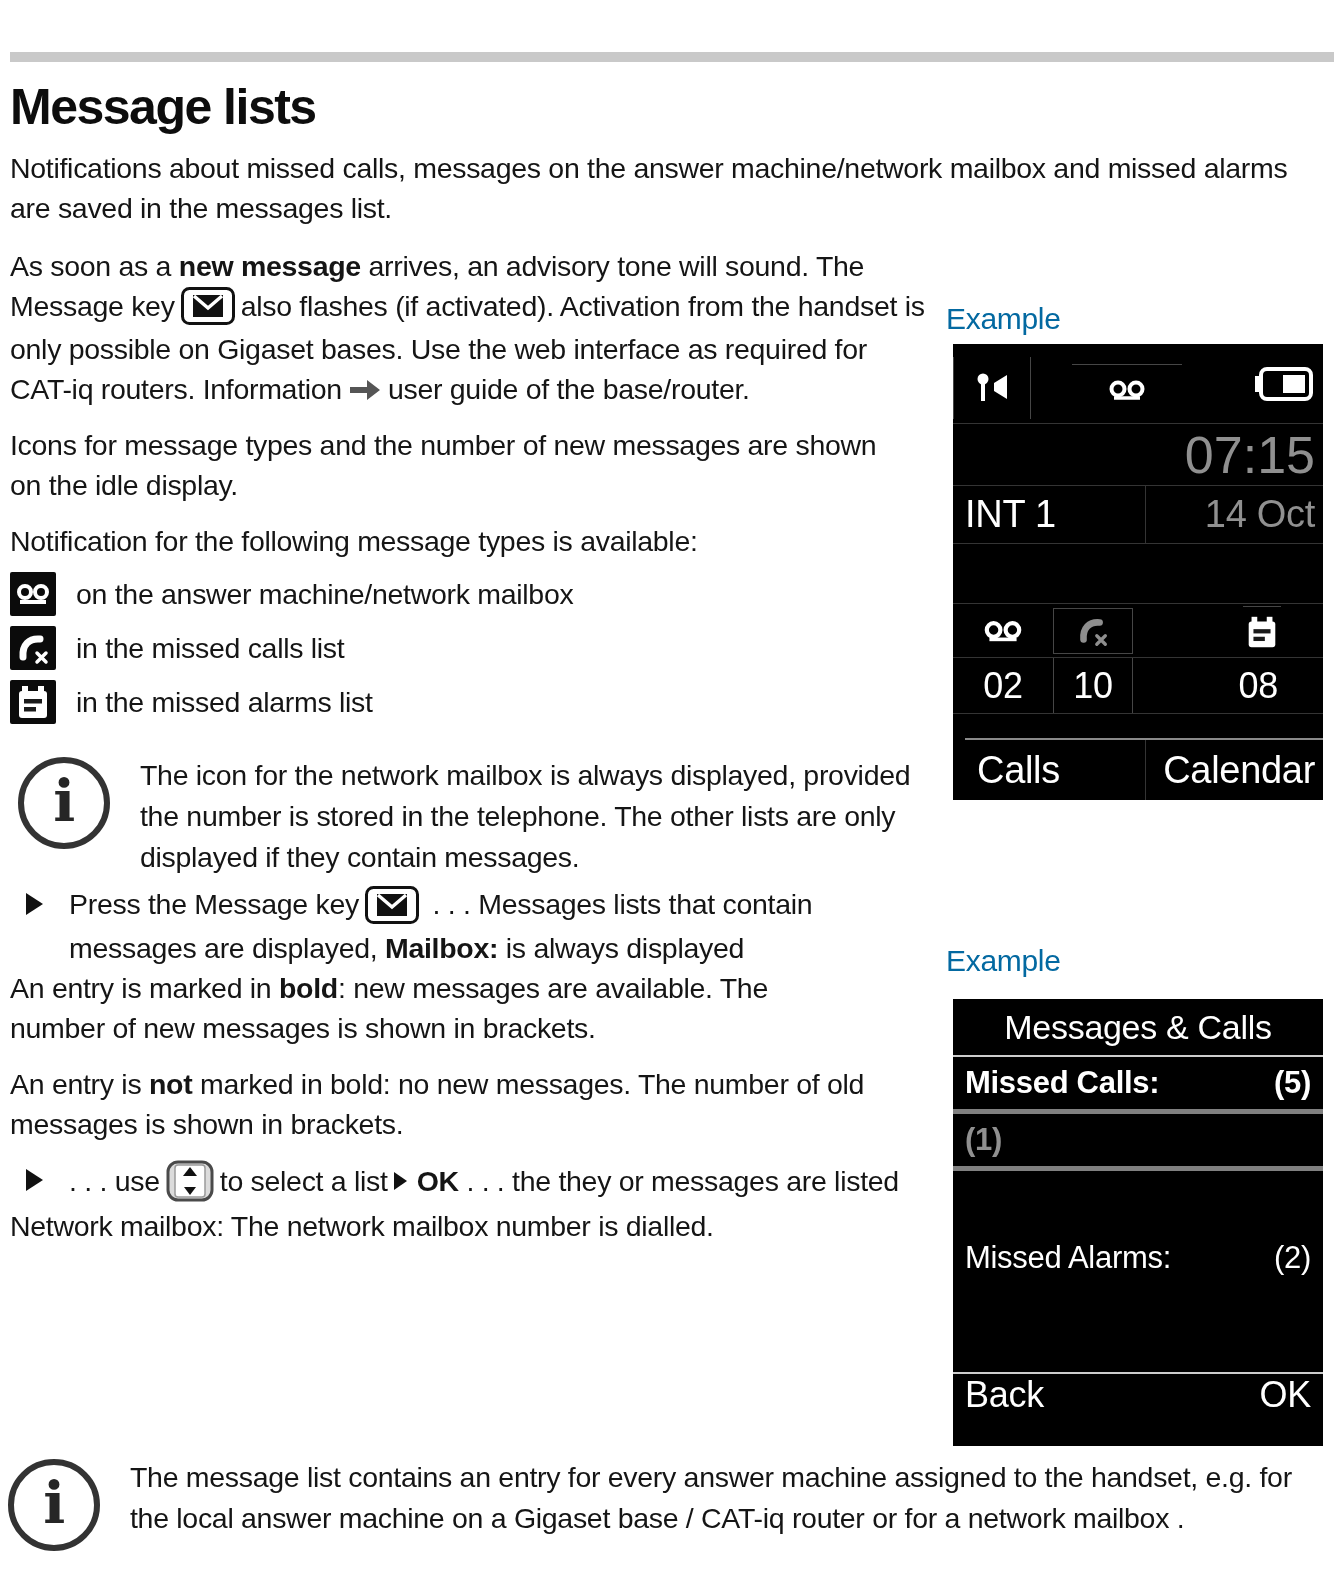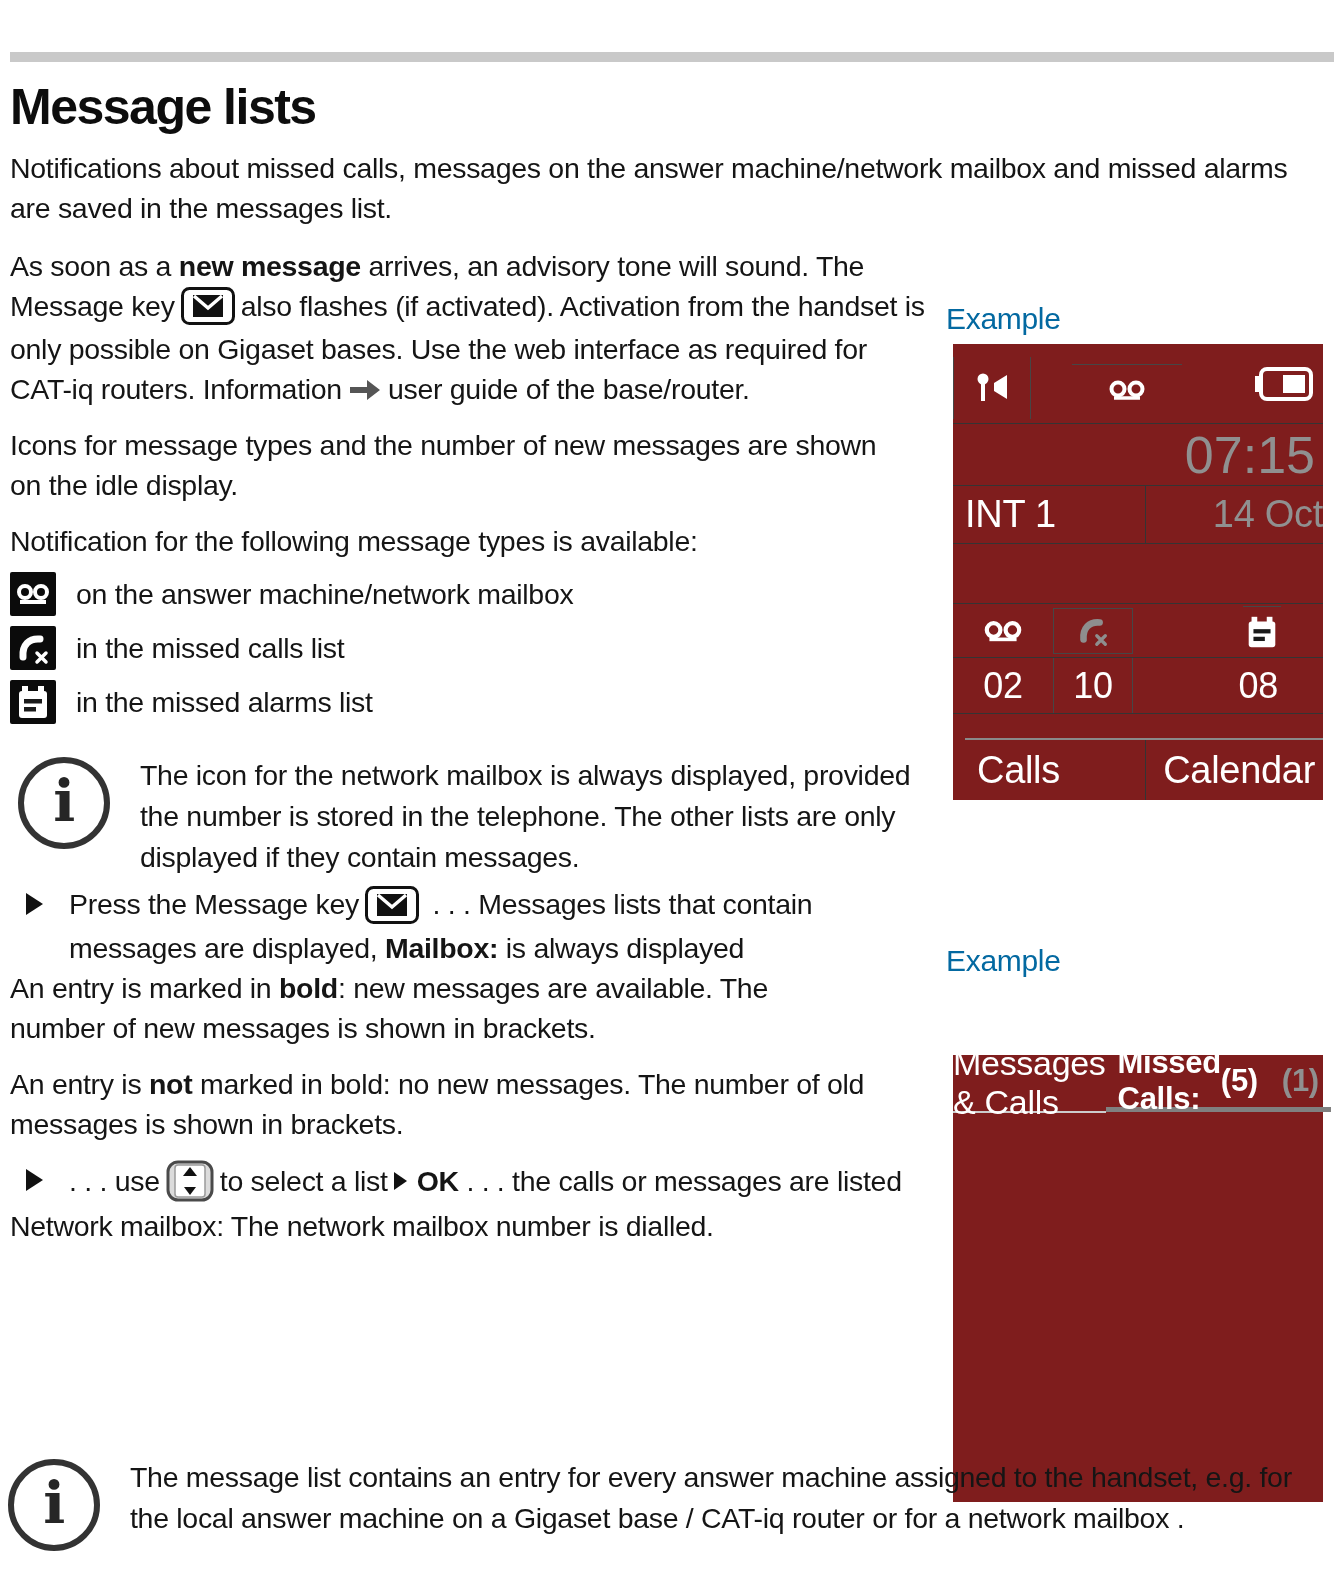--- a/index.html
+++ b/index.html
@@ -65,34 +65,34 @@
   }
   .bullet-text { margin-left:26px; width:860px; font-size:28.5px; line-height:40px; }
   .sub-para { margin:14px 0 0 59px; width:860px; font-size:28.5px; line-height:40px; }
 
   
   .example-label { position:absolute; font-size:30px; color:#0369a1; }
   .ex1 { left:946px; top:250px; }
   .ex2 { left:946px; top:892px; }
 
   
-  .screen { position:absolute; left:953px; width:370px; background:#7f1d1d; color:#fff; }
+  .screen { position:absolute; left:953px; width:370px; background:#000000; color:#fff; }
   .screen1 { top:292px; height:456px; display:flex; flex-direction:column; }
   .s1-row { border-bottom:1px solid #343434; display:flex; align-items:center; }
   .statusbar { height:80px; }
   .sb-c1 { width:78px; height:62px; margin-top:8px; display:flex; align-items:center; justify-content:center;
            border-left:1px solid #464646; border-right:1px solid #464646; }
   .sb-c2 { flex:1; display:flex; align-items:flex-start; justify-content:center; }
   .sb-c2-inner { padding-top:12px; border-top:1px solid #464646; width:110px; display:flex; justify-content:center; }
   .sb-c3 { width:100px; display:flex; justify-content:flex-end; padding-right:8px; }
   .timerow { height:62px; justify-content:flex-end; padding-right:8px;
              color:#909090; font-size:52px; letter-spacing:0; }
   .introw { height:58px; font-size:38px; }
   .int-left { width:192px; padding-left:12px; }
-  .int-right { flex:1; text-align:center; color:#909090;
+  .int-right { flex:1; text-align:center; padding-right:8px; color:#909090;
                border-left:1px solid #343434; height:100%; display:flex;
                align-items:center; justify-content:flex-end; }
   .emptyrow { height:60px; }
   .iconsrow { height:54px; }
   .ic-c1 { width:100px; display:flex; justify-content:center; }
   .ic-c2 { width:80px; height:46px; border:1px solid #464646; display:flex; align-items:center; justify-content:center; }
   .ic-c3 { flex:1; display:flex; justify-content:flex-end; padding-right:42px; }
   .ic-c3-inner { border-top:1px solid #464646; padding-top:6px; }
   .countsrow { height:56px; font-size:36px; }
   .cnt-c1 { width:100px; text-align:center; }
@@ -100,21 +100,21 @@
             border-left:1px solid #464646; border-right:1px solid #464646; }
   .cnt-c3 { flex:1; text-align:right; padding-right:45px; }
   .spacer1 { height:26px; border-bottom:none; position:relative; }
   .spacer1::after { content:""; position:absolute; left:12px; right:0; bottom:0; height:2px; background:#8a8a8a; }
   .softkeys1 { flex:1; font-size:38px; border-bottom:none; }
   .sk-left { width:192px; padding-left:24px; }
   .sk-right { flex:1; height:100%; display:flex; align-items:center; justify-content:flex-end;
               padding-right:8px; border-left:1px solid #343434; }
 
   
-  .screen2 { top:1003px; height:447px; display:flex; flex-direction:row; }
+  .screen2 { top:947px; height:447px; display:flex; flex-direction:column; }
   .s2-title { height:58px; display:flex; align-items:center; justify-content:center;
               font-size:34px; border-bottom:2px solid #cccccc; }
   .s2-row { height:57px; display:flex; align-items:center; justify-content:space-between;
             padding:0 12px; font-size:31px; }
   .s2-row1 { font-weight:700; border-bottom:5px solid #808080; }
   .s2-row2 { font-weight:700; color:#909090; border-bottom:5px solid #808080; }
   .s2-gap1 { height:58px; }
   .s2-row3 { }
   .s2-fill { flex:1; }
   .s2-soft { height:74px; display:flex; align-items:flex-start; justify-content:space-between;
@@ -202,21 +202,21 @@
 
     <p class="sub-para"><span>An entry is </span><span class="b">not</span><span> marked in bold: no new messages. The number of old messages is shown in brackets.</span></p>
 
     <div class="bullet" style="margin-top:14px">
       <span class="tri"></span>
       <span class="bullet-text"><span>. . . use</span><svg class="inline-icon" width="48" height="42" viewBox="0 0 48 42">
             <rect x="2" y="2" width="44" height="38" rx="10" fill="#dcdcdc" stroke="#4a4a4a" stroke-width="3"></rect>
             <rect x="9" y="5" width="30" height="32" rx="3" fill="#ffffff" stroke="#9a9a9a" stroke-width="1.5"></rect>
             <path d="M24 7 L31 16 H17 Z" fill="#111"></path>
             <path d="M24 35 L30 27 H18 Z" fill="#111"></path>
-          </svg><span>to select a list</span><span class="tri-inline"></span><span class="b">OK</span><span> . . . the calls or messages are listed</span></span>
+          </svg><span>to select a list</span><span class="tri-inline"></span><span class="b">OK</span><span> . . . the they or messages are listed</span></span>
     </div>
 
     <p class="sub-para">Network mailbox: The network mailbox number is dialled.</p>
 
   </div>
 
   <div class="example-label ex1">Example</div>
 
   <div class="screen screen1">
     <div class="s1-row statusbar">

